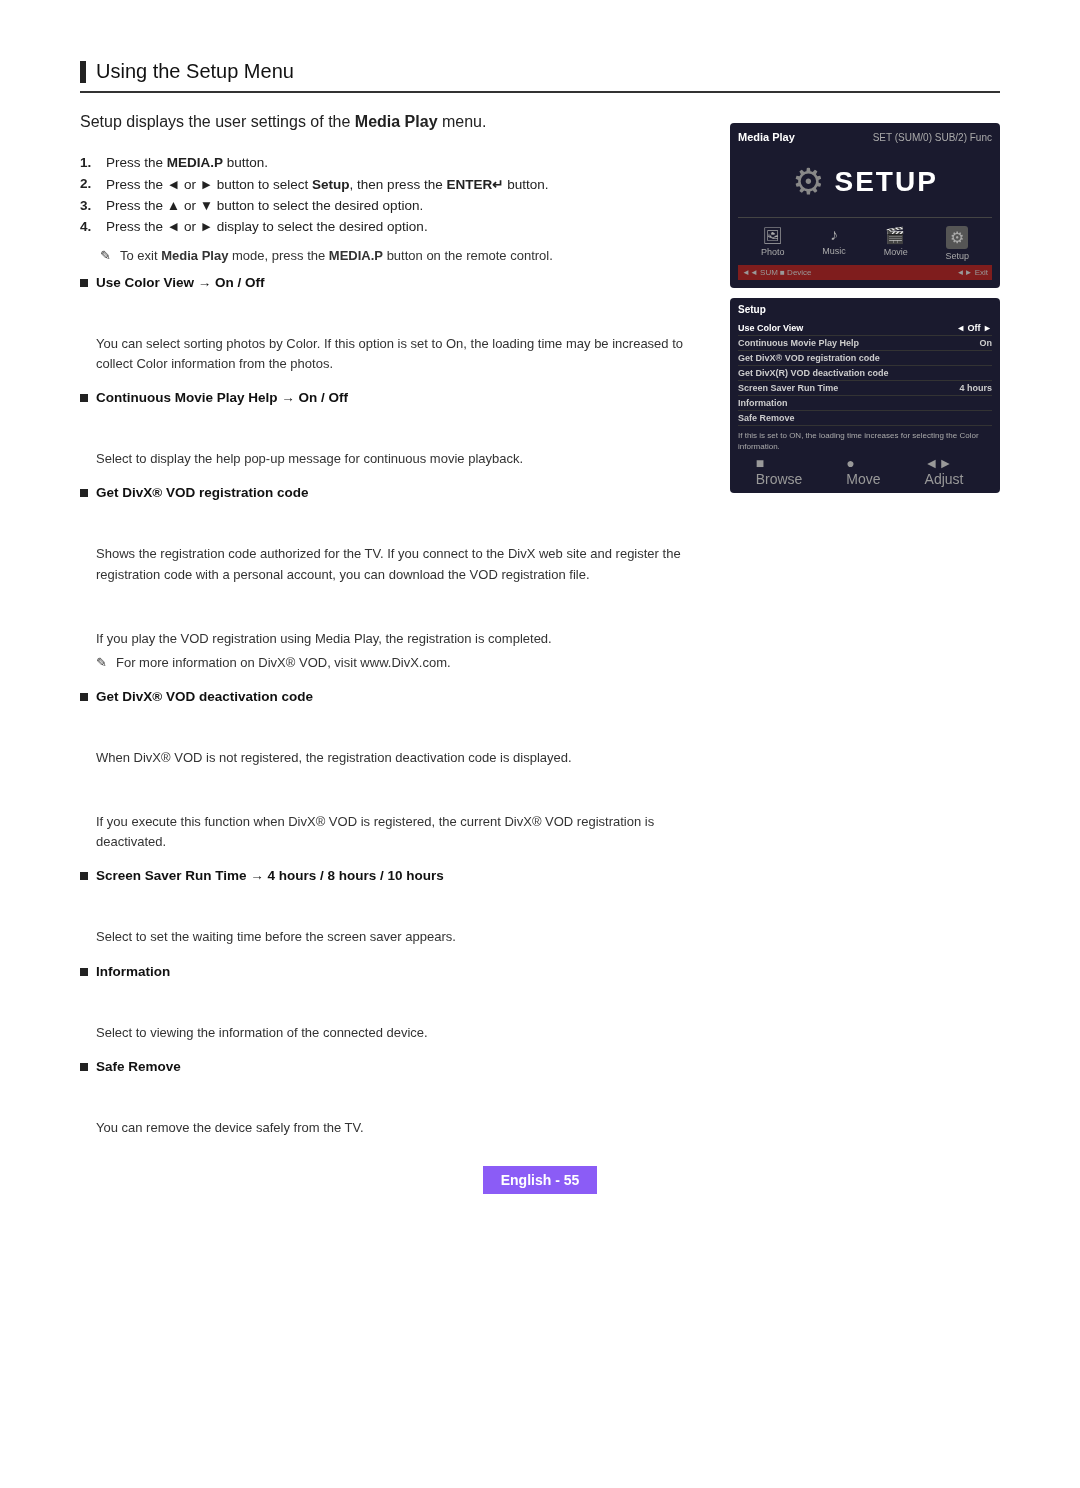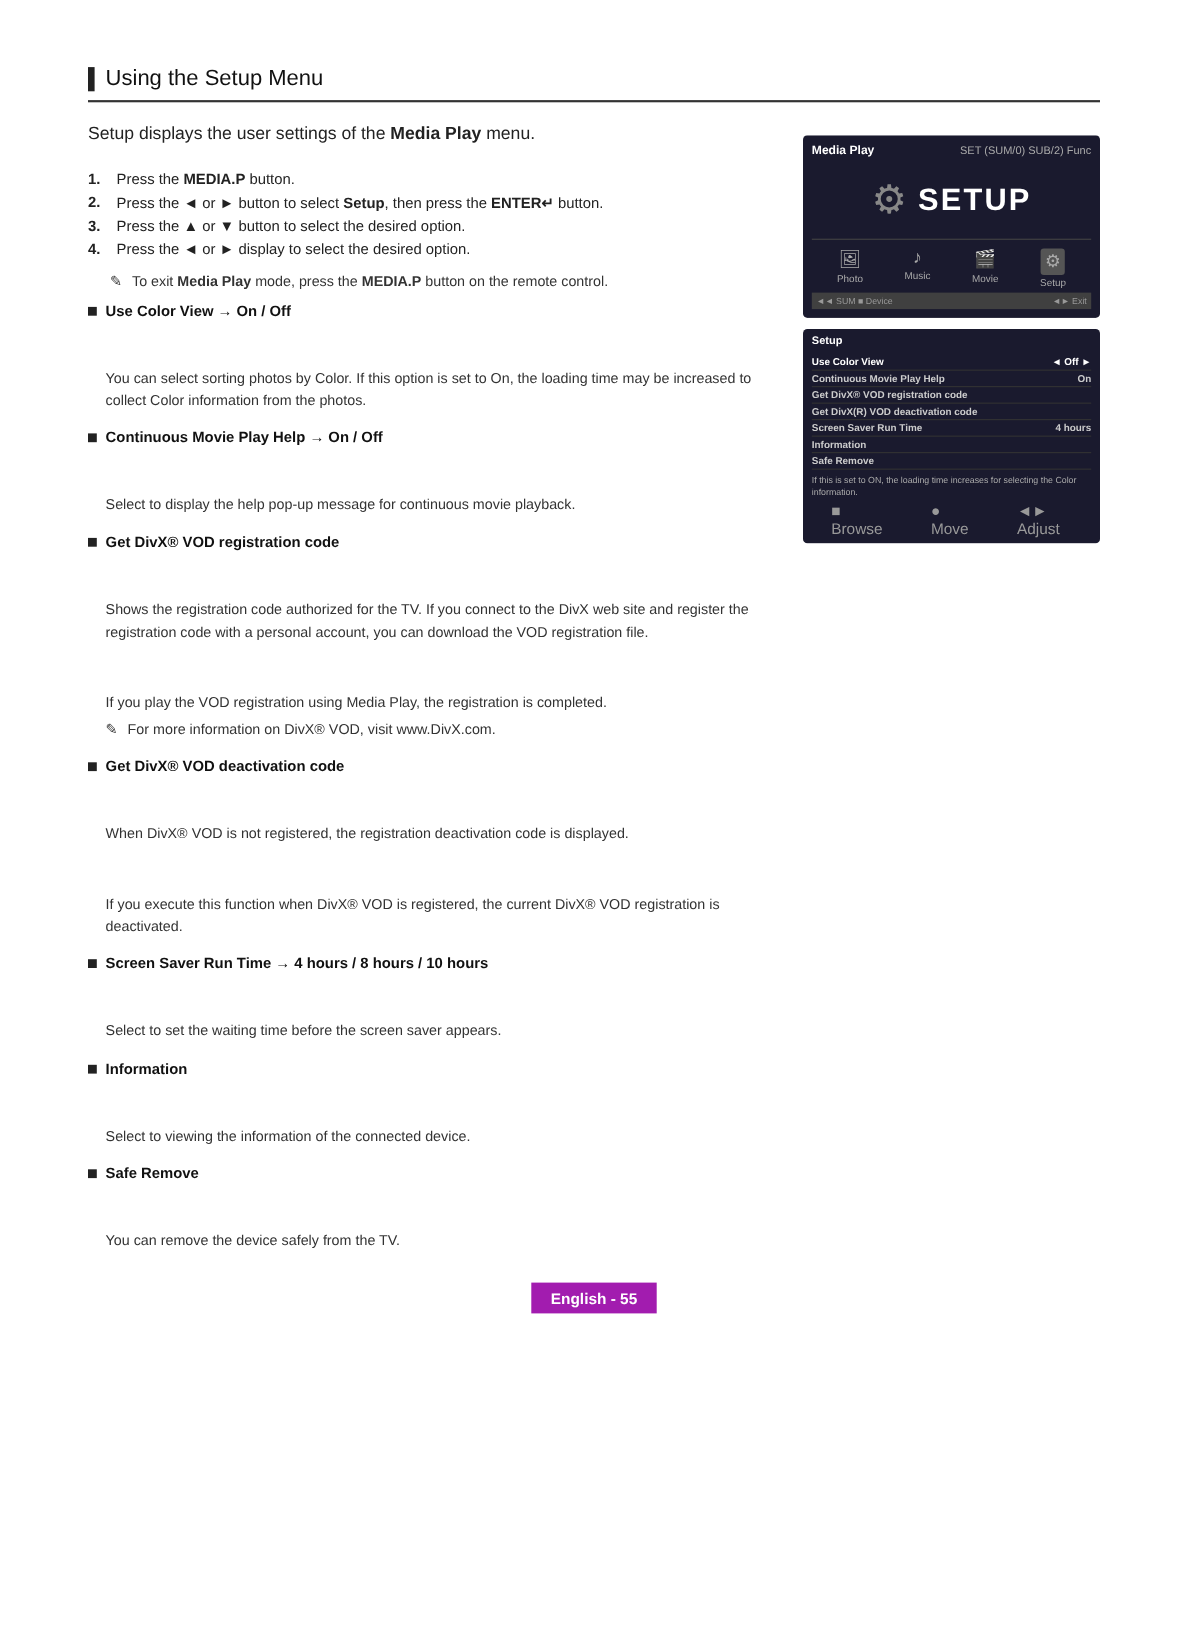--- a/index.html
+++ b/index.html
@@ -201,21 +201,21 @@
       background: #555;
       padding: 2px 4px;
       border-radius: 3px;
     }
     .media-play-bottombar {
       display: flex;
       justify-content: space-between;
       font-size: 8px;
       color: #999;
       padding: 3px 4px;
-      background: #404040;
+      background: #7f1d1d;
     }
 
     
     .setup-menu-screen {
       background: #1a1a2e;
       padding: 6px 8px;
       font-size: 9px;
       color: #ddd;
     }
     .setup-menu-title {
@@ -255,21 +255,21 @@
     
     .page-footer {
       position: absolute;
       bottom: 40px;
       left: 0;
       right: 0;
       display: flex;
       justify-content: center;
     }
     .english-badge {
-      background: #a21caf;
+      background: #8b5cf6;
       color: #fff;
       padding: 6px 18px;
       font-size: 14px;
       font-weight: bold;
     }
 
     
     b { font-weight: bold; }
 
     .bold { font-weight: bold; }

